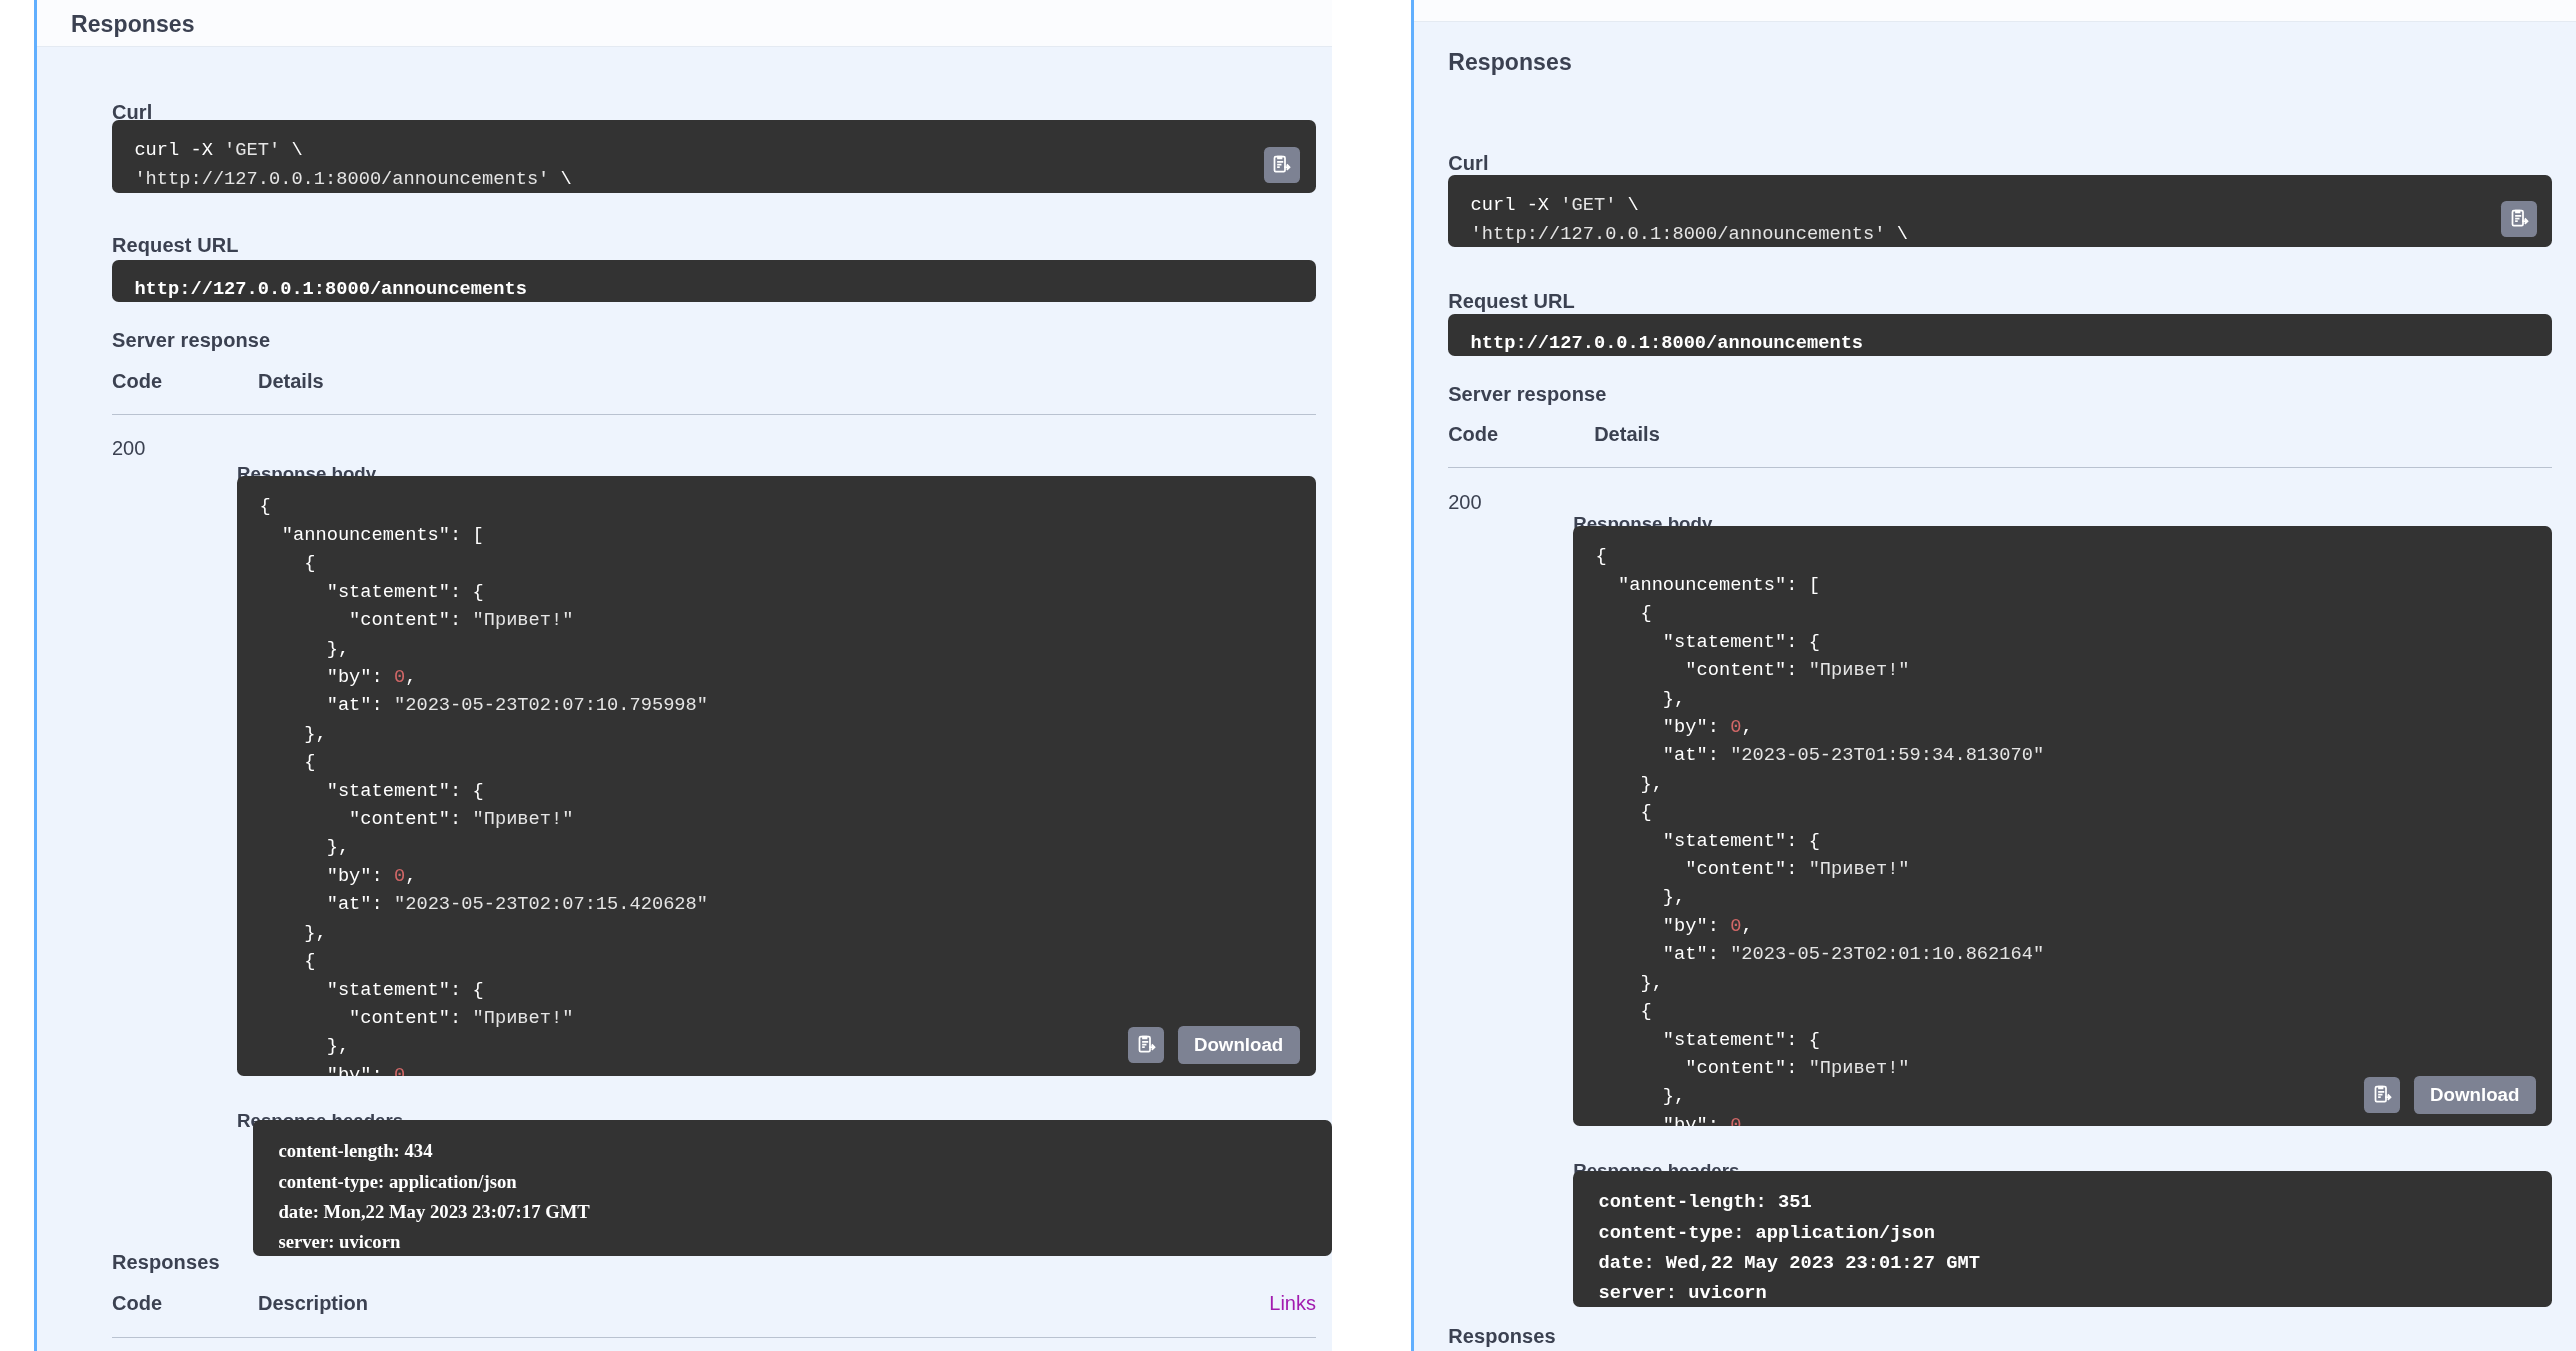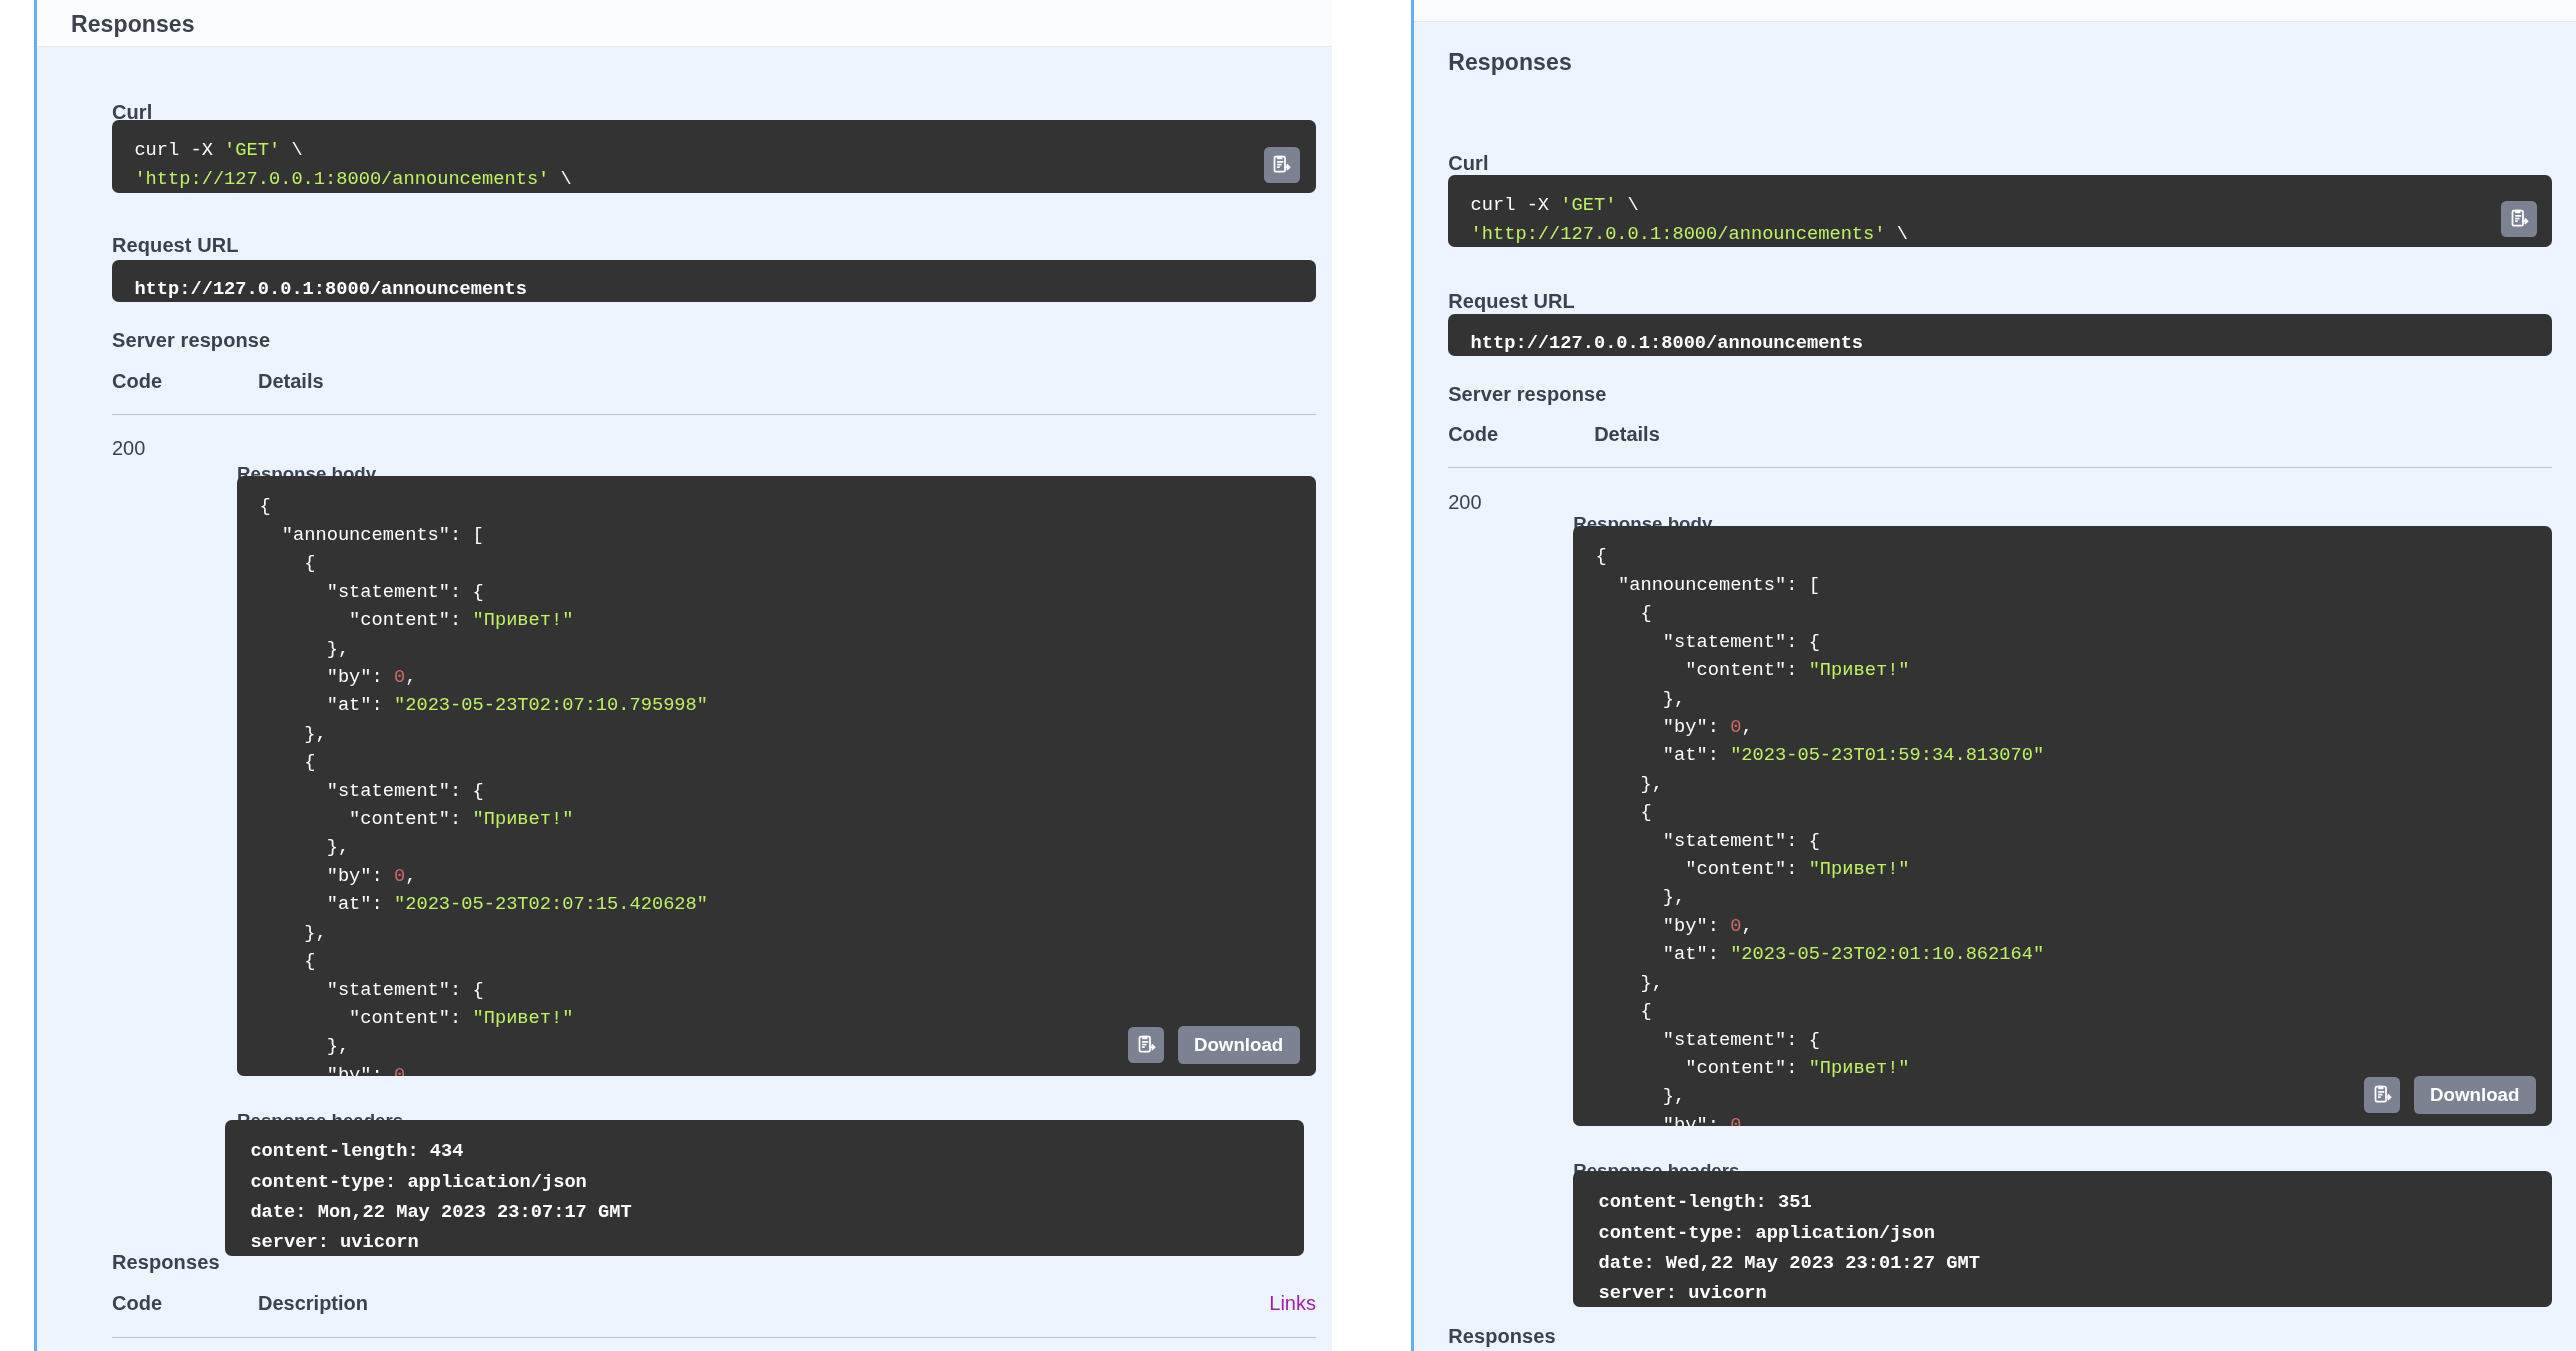--- a/index.html
+++ b/index.html
@@ -64,21 +64,21 @@
     font-size: 18.7px;
     line-height: 1.52;
     white-space: pre;
     overflow: hidden;
   }
   .codeblock.curl   { padding: 16.4px 22.4px 18px 22.4px; }
   .codeblock.url    { padding: 15px 22.4px; font-weight: bold; }
   .codeblock.json   { padding: 16.4px 22.4px 22.4px 22.4px; }
   .codeblock.headers{ padding: 16.4px 25.4px 19.4px 25.4px; font-weight: bold; line-height: 1.62; }
 
-  .tok-str { color: #bef264; text-align: right; }
+  .tok-str { color: #e5e5e5; text-align: right; }
   .tok-num { color: #d16767; }
   .tok-key { color: #ffffff; }
 
   
   .copy-btn {
     position: absolute;
     width: 36px; height: 36px;
     background: #7d8293;
     border-radius: 5.2px;
     display: flex; align-items: center; justify-content: center;
@@ -132,21 +132,21 @@
   .panel-left .l-url-label   { position: absolute; left: 75px; top: 234px; }
   .panel-left .l-url-block   { position: absolute; left: 75px; top: 260px; width: 1204px; height: 42px; }
   .panel-left .l-srv-label   { position: absolute; left: 75px; top: 329px; }
   .panel-left .l-tbl-head    { position: absolute; left: 75px; top: 370px; width: 1204px; height: 45px; }
   .panel-left .l-tbl-head .col-code { width: 125px; }
   .panel-left .l-code-cell   { position: absolute; left: 75px; top: 437px; }
   .panel-left .l-rb-label    { position: absolute; left: 200px; top: 447px; }
   .panel-left .l-json-block  { position: absolute; left: 200px; top: 476px; width: 1079px; height: 600px; }
   .panel-left .l-json-dl     { right: 16.4px; bottom: 12px; }
   .panel-left .l-rh-label    { position: absolute; left: 200px; top: 1094px; }
-  .panel-left .l-headers     { position: absolute; left: 188px; top: 1120px; width: 1079px; height: 136px; }
+  .panel-left .l-headers     { position: absolute; left: 216px; top: 1120px; width: 1079px; height: 136px; font-family: Liberation Serif, serif; }
   .panel-left .l-resp2       { position: absolute; left: 75px; top: 1251px; }
   .panel-left .l-tbl2        { position: absolute; left: 75px; top: 1292px; width: 1204px; height: 46px; }
   .panel-left .l-tbl2 .col-code { width: 125px; }
 
   
   .panel-right .panel-head { height: 22.4px; padding: 0; }
   .panel-right .r-resp-title { position: absolute; left: 34px; top: 49px; }
   .panel-right .r-curl-label { position: absolute; left: 34px; top: 152px; }
   .panel-right .r-curl-block { position: absolute; left: 34px; top: 175px; width: 1104px; height: 72px; }
   .panel-right .r-curl-copy  { right: 15px; bottom: 10.5px; }

